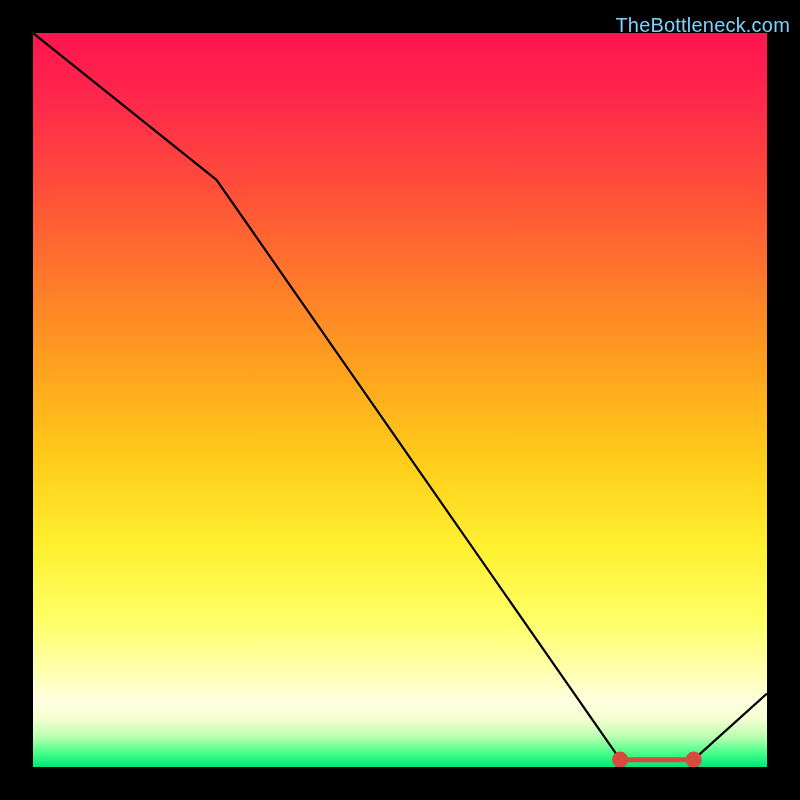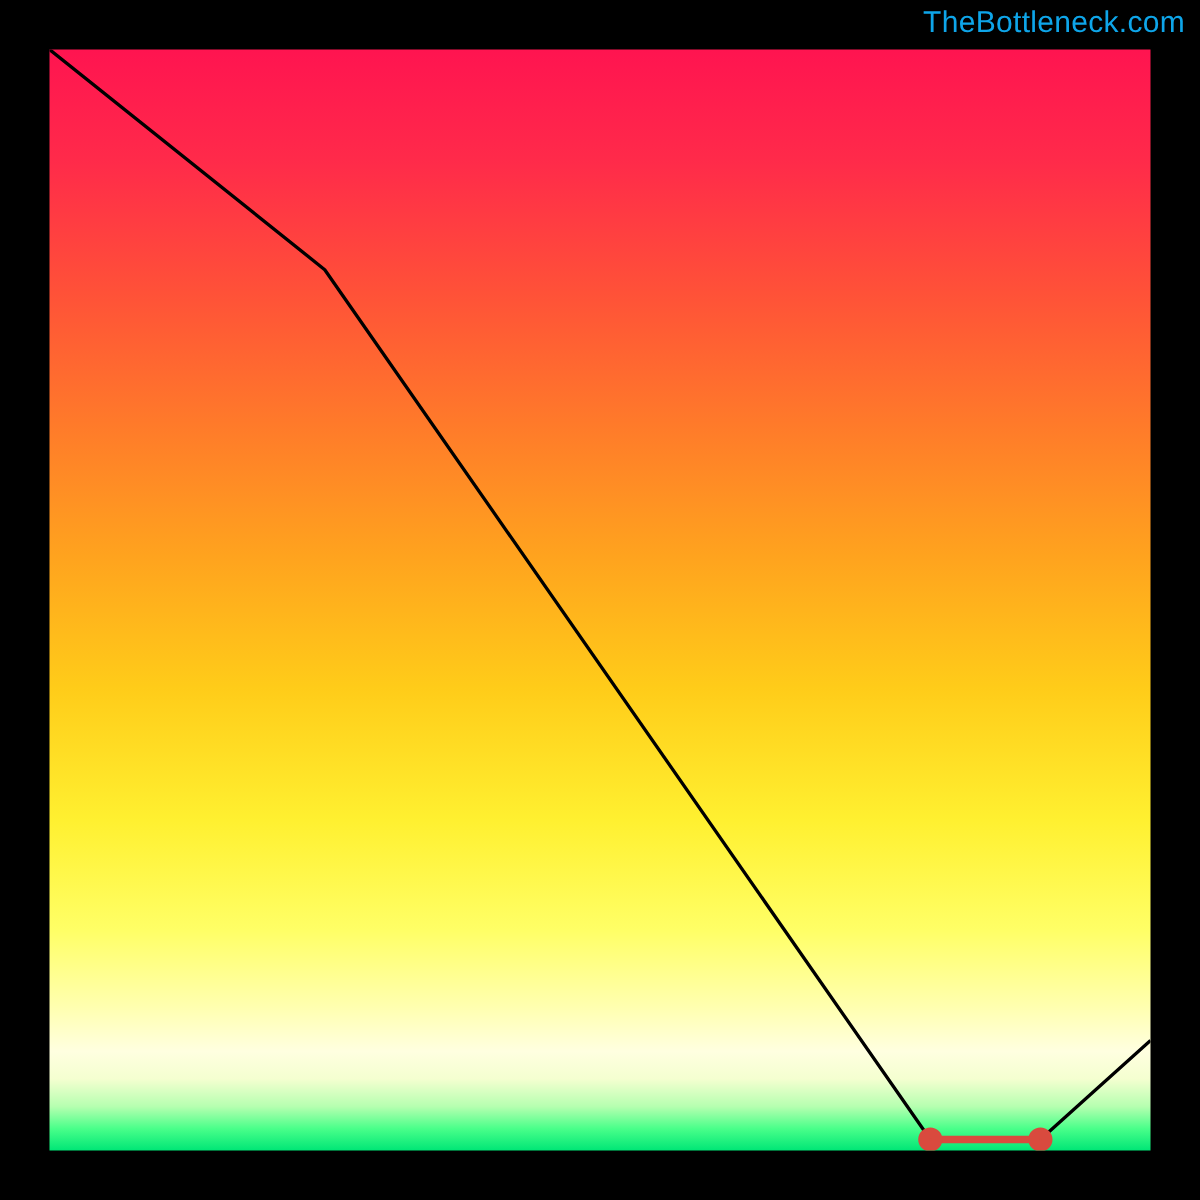--- a/index.html
+++ b/index.html
@@ -11,23 +11,23 @@
     font-family: Arial, Helvetica, sans-serif;
     overflow: hidden;
   }
   .wrap {
     position: relative;
     width: 800px;
     height: 800px;
   }
   .attribution {
     position: absolute;
-    top: 4px;
+    top: 14px;
     right: 10px;
-    color: #0ea5e9;
+    color: #7dd3fc;
     font-size: 20px;
     font-weight: 400;
     letter-spacing: 0.2px;
   }
   
   .plot {
     position: absolute;
     left: 33px;
     top: 33px;
     width: 734px;

